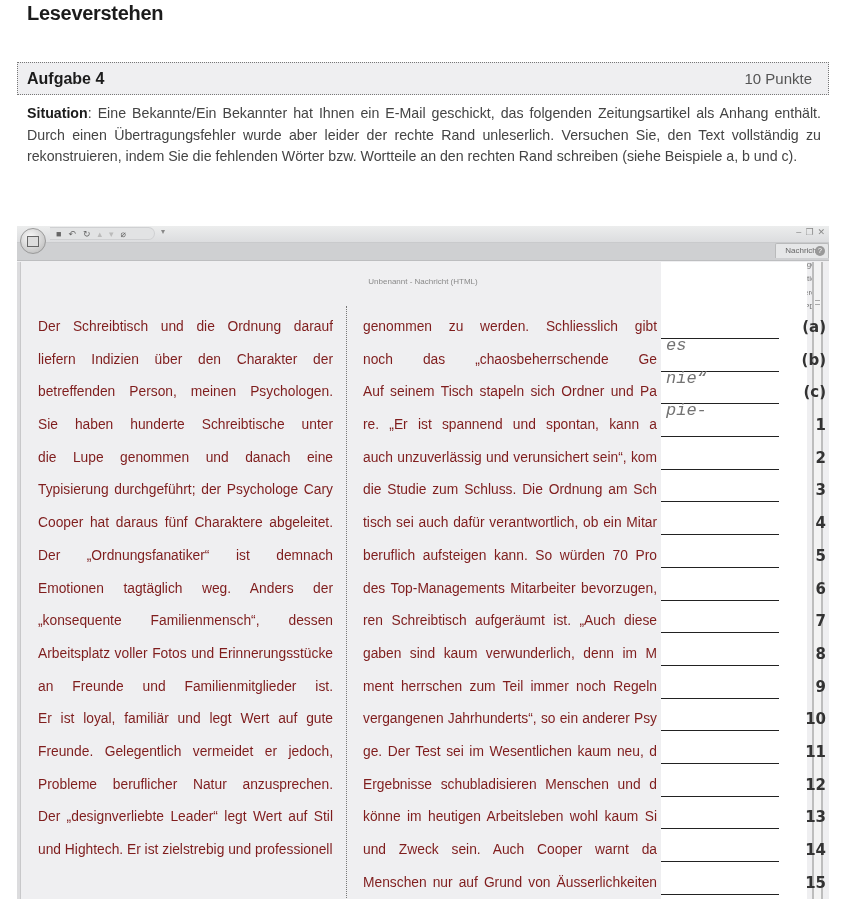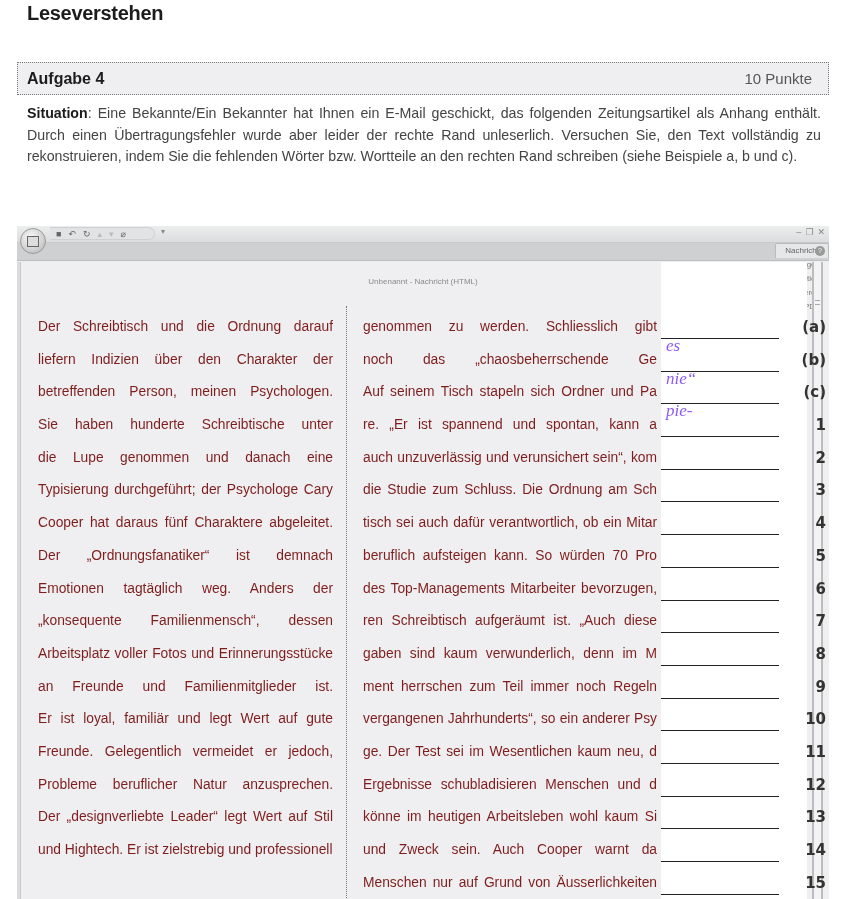--- a/index.html
+++ b/index.html
@@ -102,21 +102,21 @@
   .col-right .line { display: block; }
   .rows {
     position: absolute; left: 644px; top: 92px; width: 165px;
   }
   .row { height: 32.7px; position: relative; }
   .answer-line {
     position: absolute; left: 0; top: 20px; width: 118px; border-bottom: 1px solid #222;
   }
   .answer-text {
     position: absolute; left: 5px; top: -2px;
-    font-family: Liberation Serif, serif; font-style: italic; font-size: 17px; color: #8b5cf6;
+    font-family: Liberation Mono, monospace; font-style: italic; font-size: 17px; color: #737373;
   }
   .row-label {
     position: absolute; right: 0; top: 0; width: 40px; text-align: right;
     font-family: "DejaVu Sans", sans-serif; font-weight: bold; font-size: 15px; color: #333;
   }
 </style>
 </head>
 <body>
 
 <div class="page-title">Leseverstehen</div>

